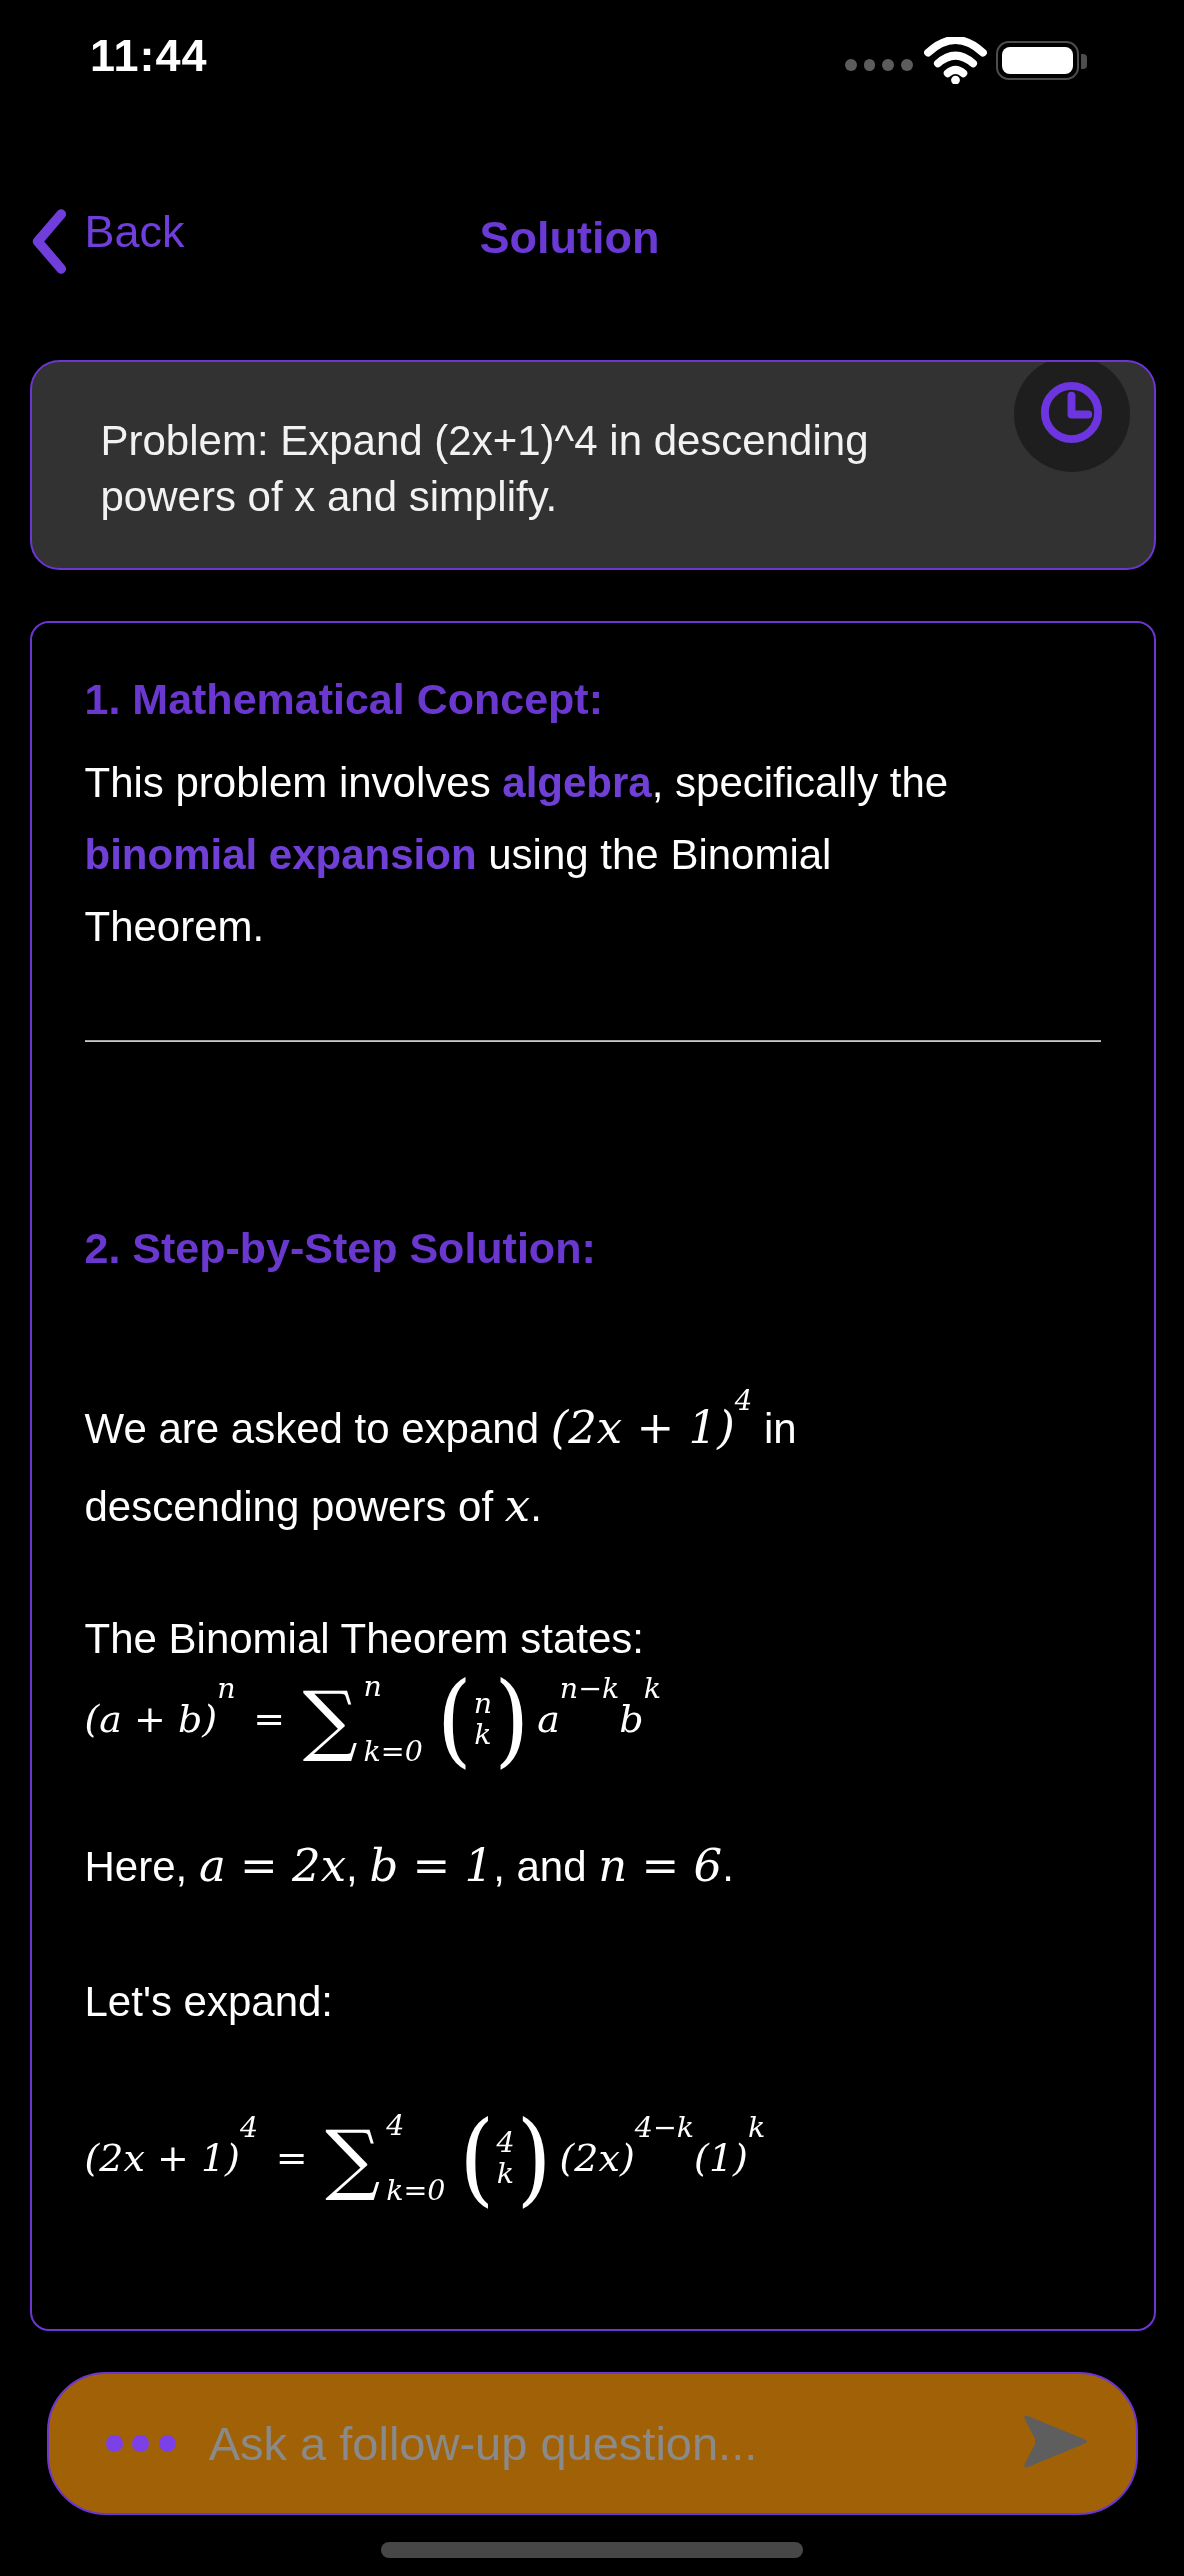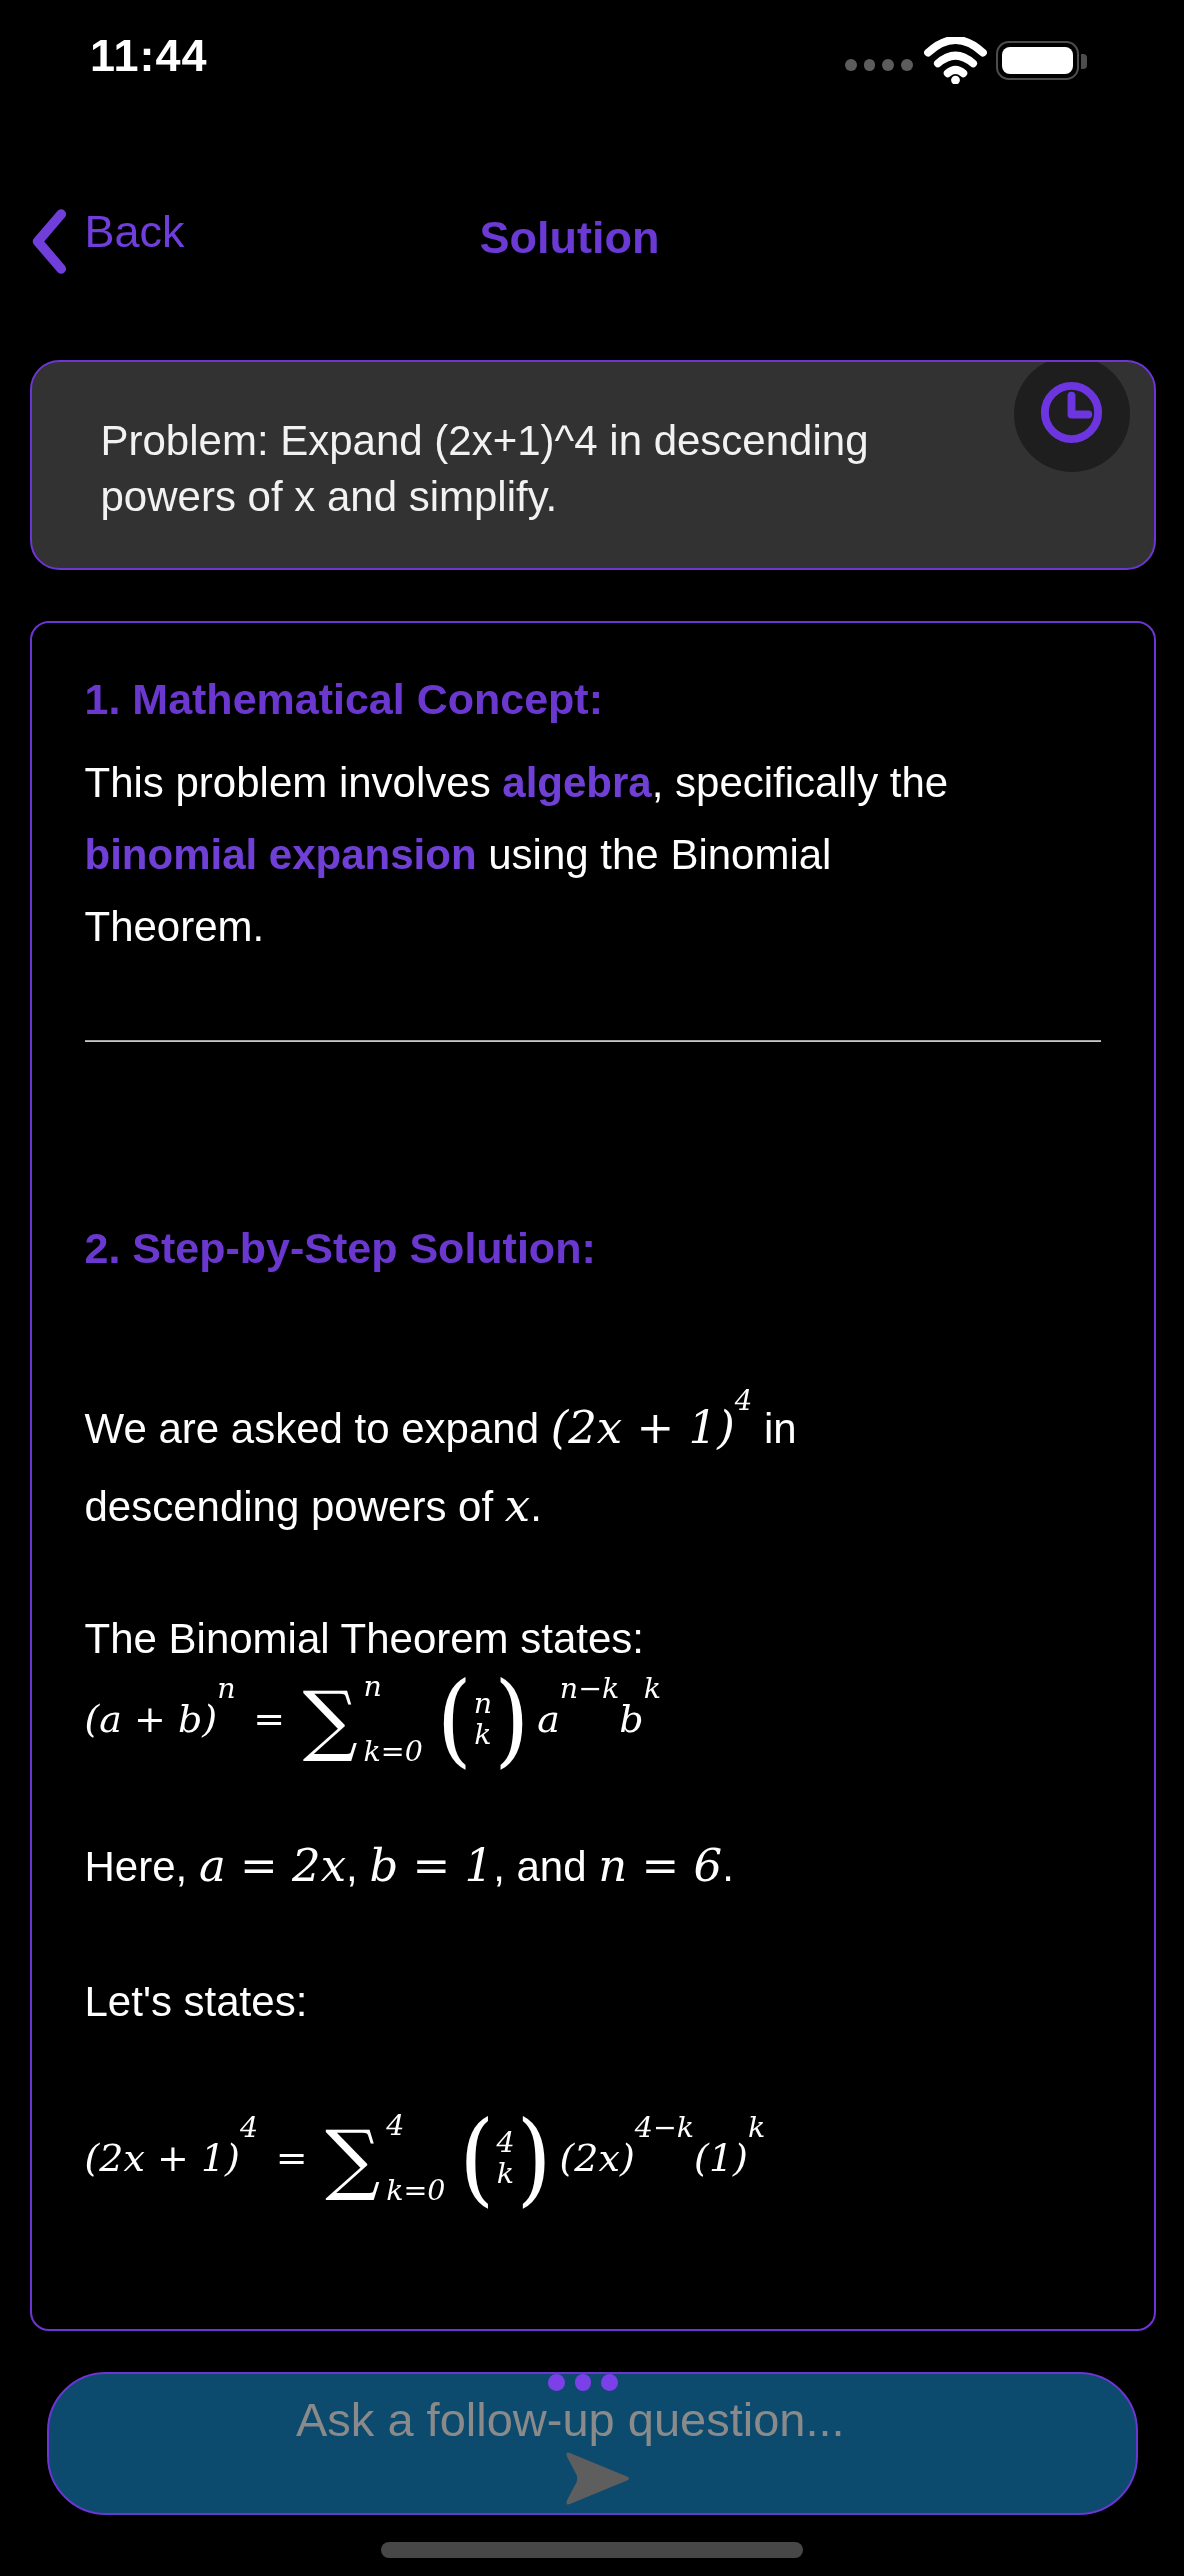--- a/index.html
+++ b/index.html
@@ -61,22 +61,22 @@
               font-family:"DejaVu Serif",serif;font-style:italic;font-size:28.5px;
               margin:0 13.8px 0 5.9px;line-height:29.5px;}
   .binom{display:flex;align-items:center;margin-right:7.9px;}
   .bparen{font-family:"DejaVu Serif",serif;font-size:90px;font-style:normal;line-height:90px;
           transform:scaleY(1.12);display:inline-block;}
   .bstack{display:flex;flex-direction:column;text-align:center;gap:0;
           font-family:"DejaVu Serif",serif;font-style:italic;font-size:28.5px;line-height:31px;margin:0 2px;}
 
   
   .input-bar{position:absolute;left:47px;top:2372px;width:1091px;height:143px;
-             background:#0c4a6e;border:2.9px solid #6c35d4;border-radius:59px;
-             box-sizing:border-box;display:flex;align-items:center;padding:0 45px 0 57px;flex-direction:column;}
+             background:#a16207;border:2.9px solid #6c35d4;border-radius:59px;
+             box-sizing:border-box;display:flex;align-items:center;padding:0 45px 0 57px;}
   .typing-dots{display:flex;gap:9.8px;margin-right:31px;}
   .typing-dots i{width:16.7px;height:16.7px;border-radius:50%;background:#7b40e8;}
   .follow-input{flex:1;background:transparent;border:none;outline:none;
                 font-family:"Liberation Sans",sans-serif;font-size:47px;color:#ddd;}
   .follow-input::placeholder{color:#8a8a8a;}
   .send-btn{width:69px;height:65px;display:flex;align-items:center;justify-content:center;cursor:pointer;}
 
   
   .home-indicator{position:absolute;left:381px;top:2542px;width:422px;height:15.7px;
                   border-radius:8.8px;background:#474747;}
@@ -174,21 +174,21 @@
     <span class="m">a</span>
       <span class="fsup">n−k</span>
     <span class="m">b</span>
       <span class="fsup">k</span>
   </div>
 
   <p class="body-p mt72">
     <span>Here, </span><span class="im">a = 2x</span><span>, </span><span class="im">b = 1</span><span>, and </span><span class="im">n = 6</span><span>.</span>
   </p>
 
-  <p class="body-p mt88">Let's states:</p>
+  <p class="body-p mt88">Let's expand:</p>
 
   <div class="formula mt82">
     <span class="m">(2x + 1)</span>
       <span class="fsup">4</span>
     <span class="m eq">=</span>
     <span class="sigma">∑</span>
     <span class="sig-limits">
         <span>4</span>
         <span>k=0</span>
       </span>

